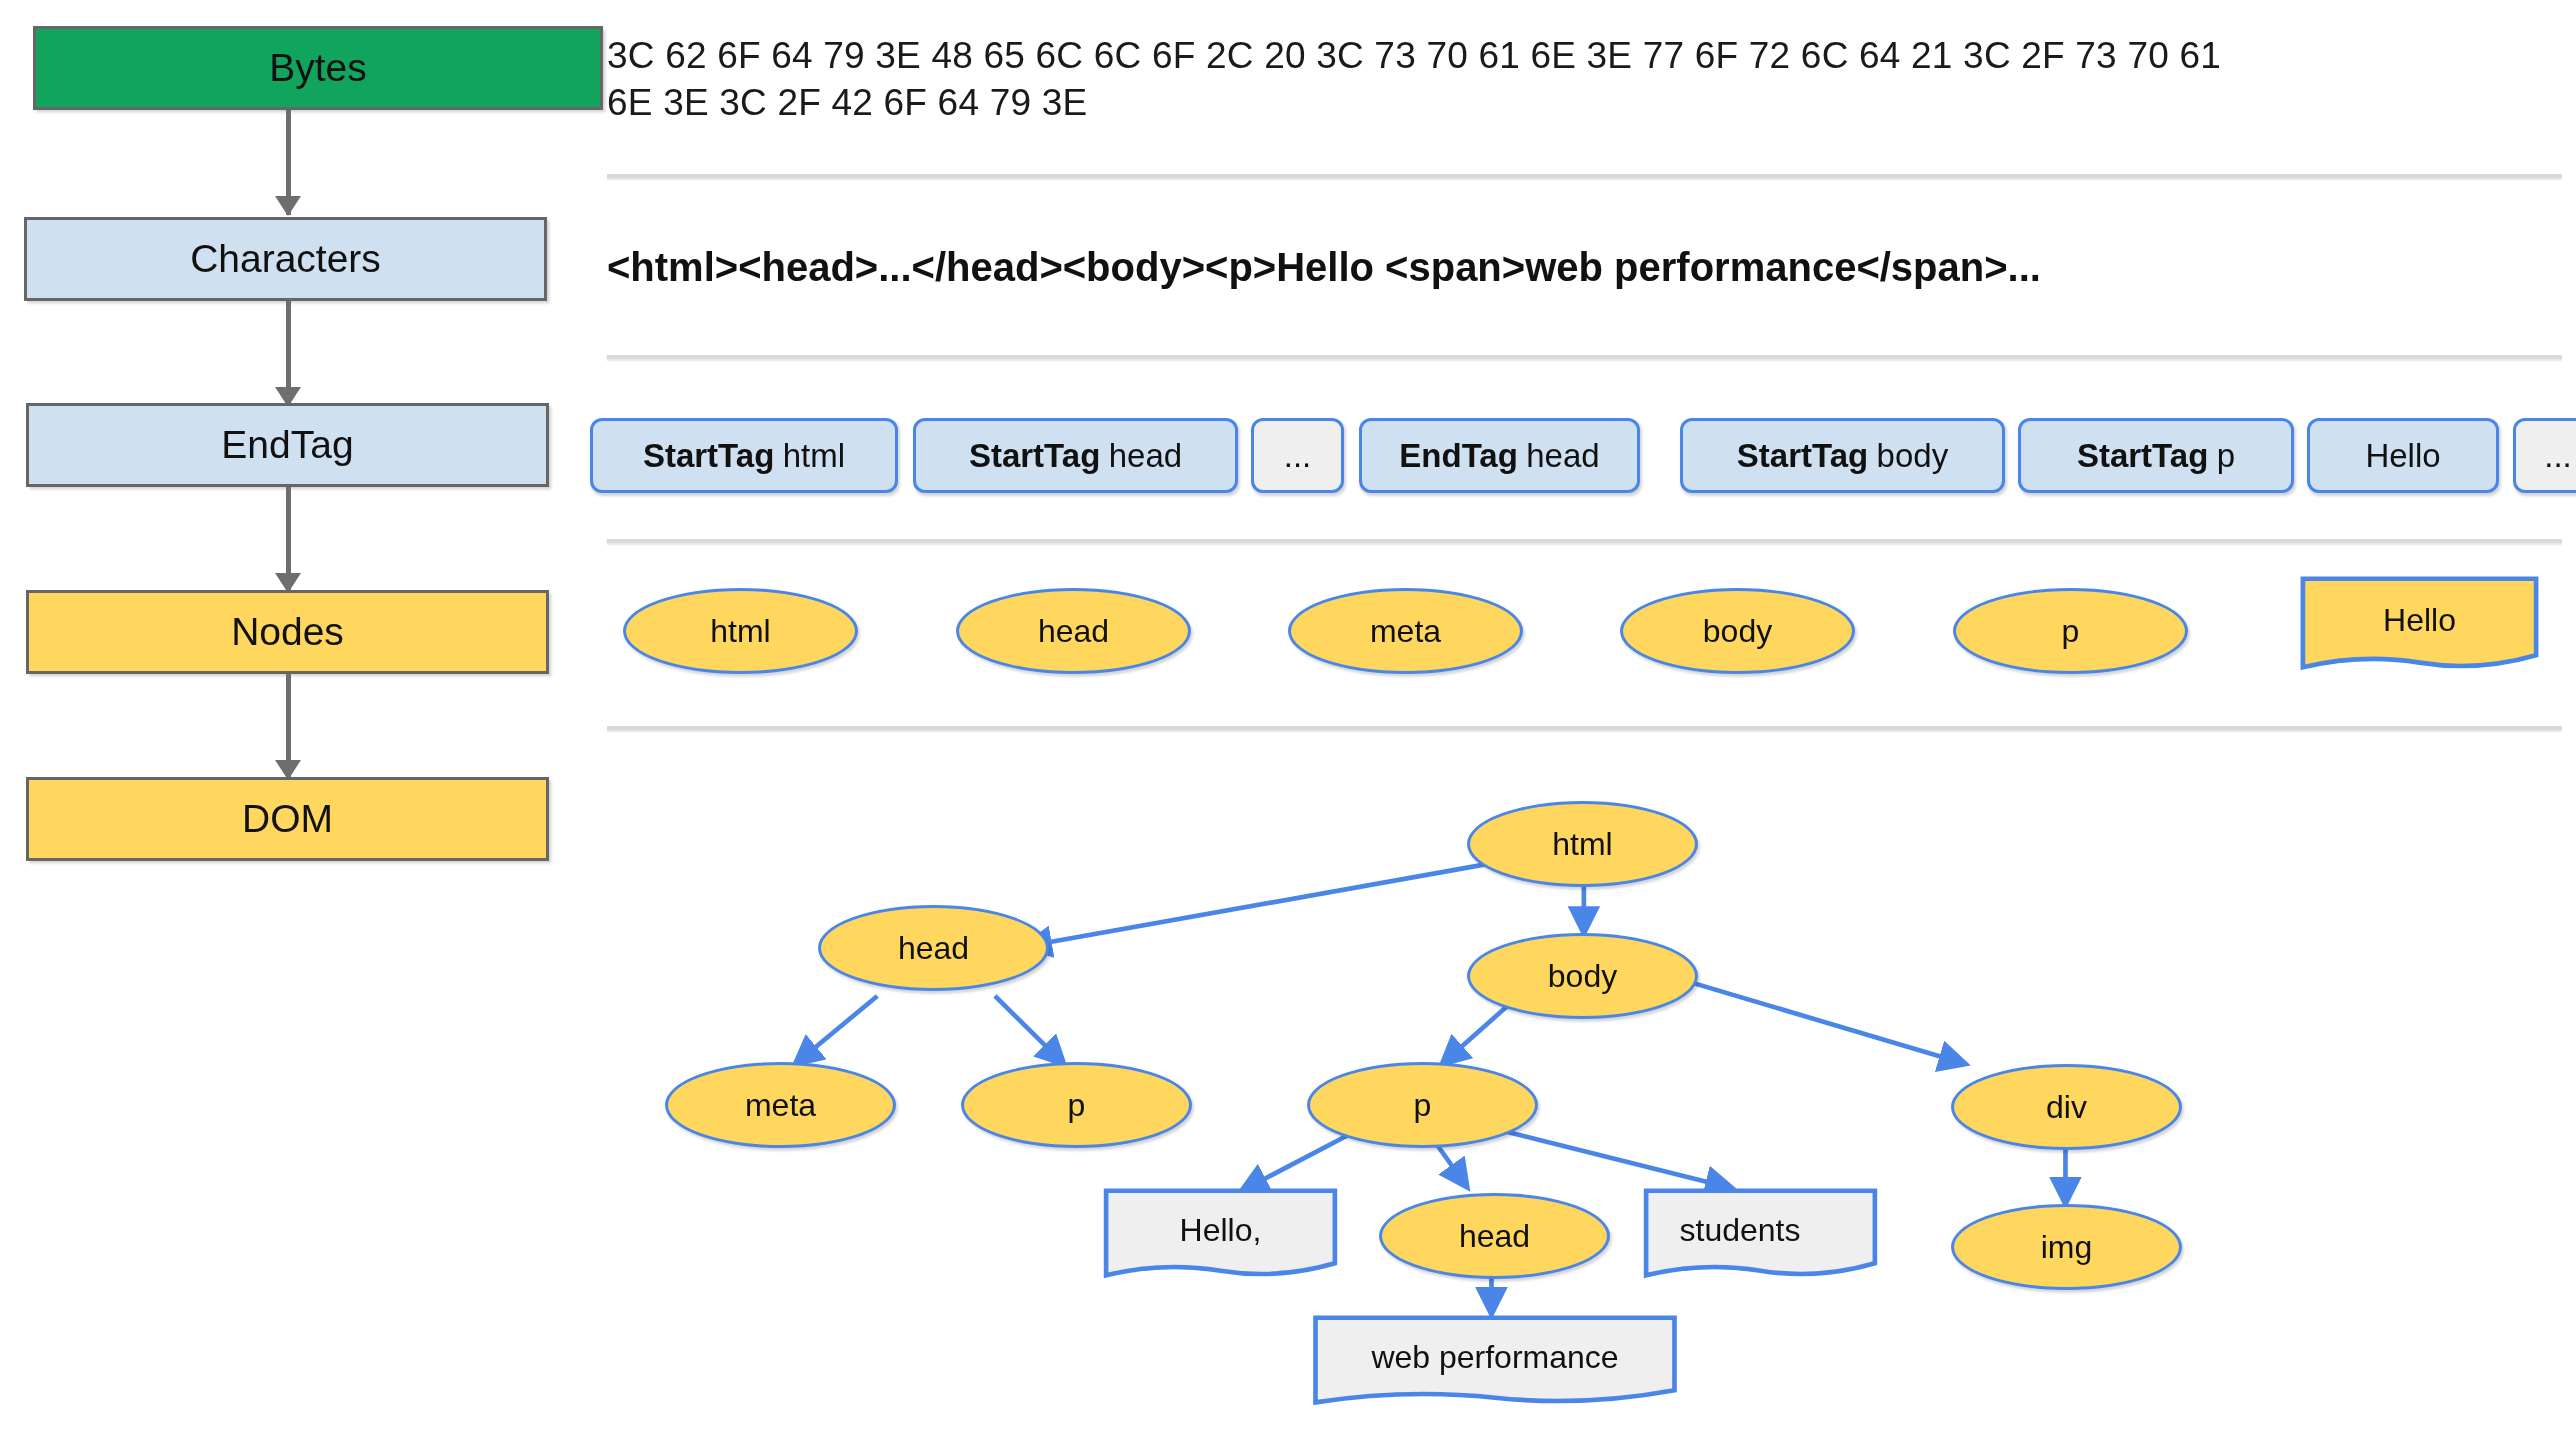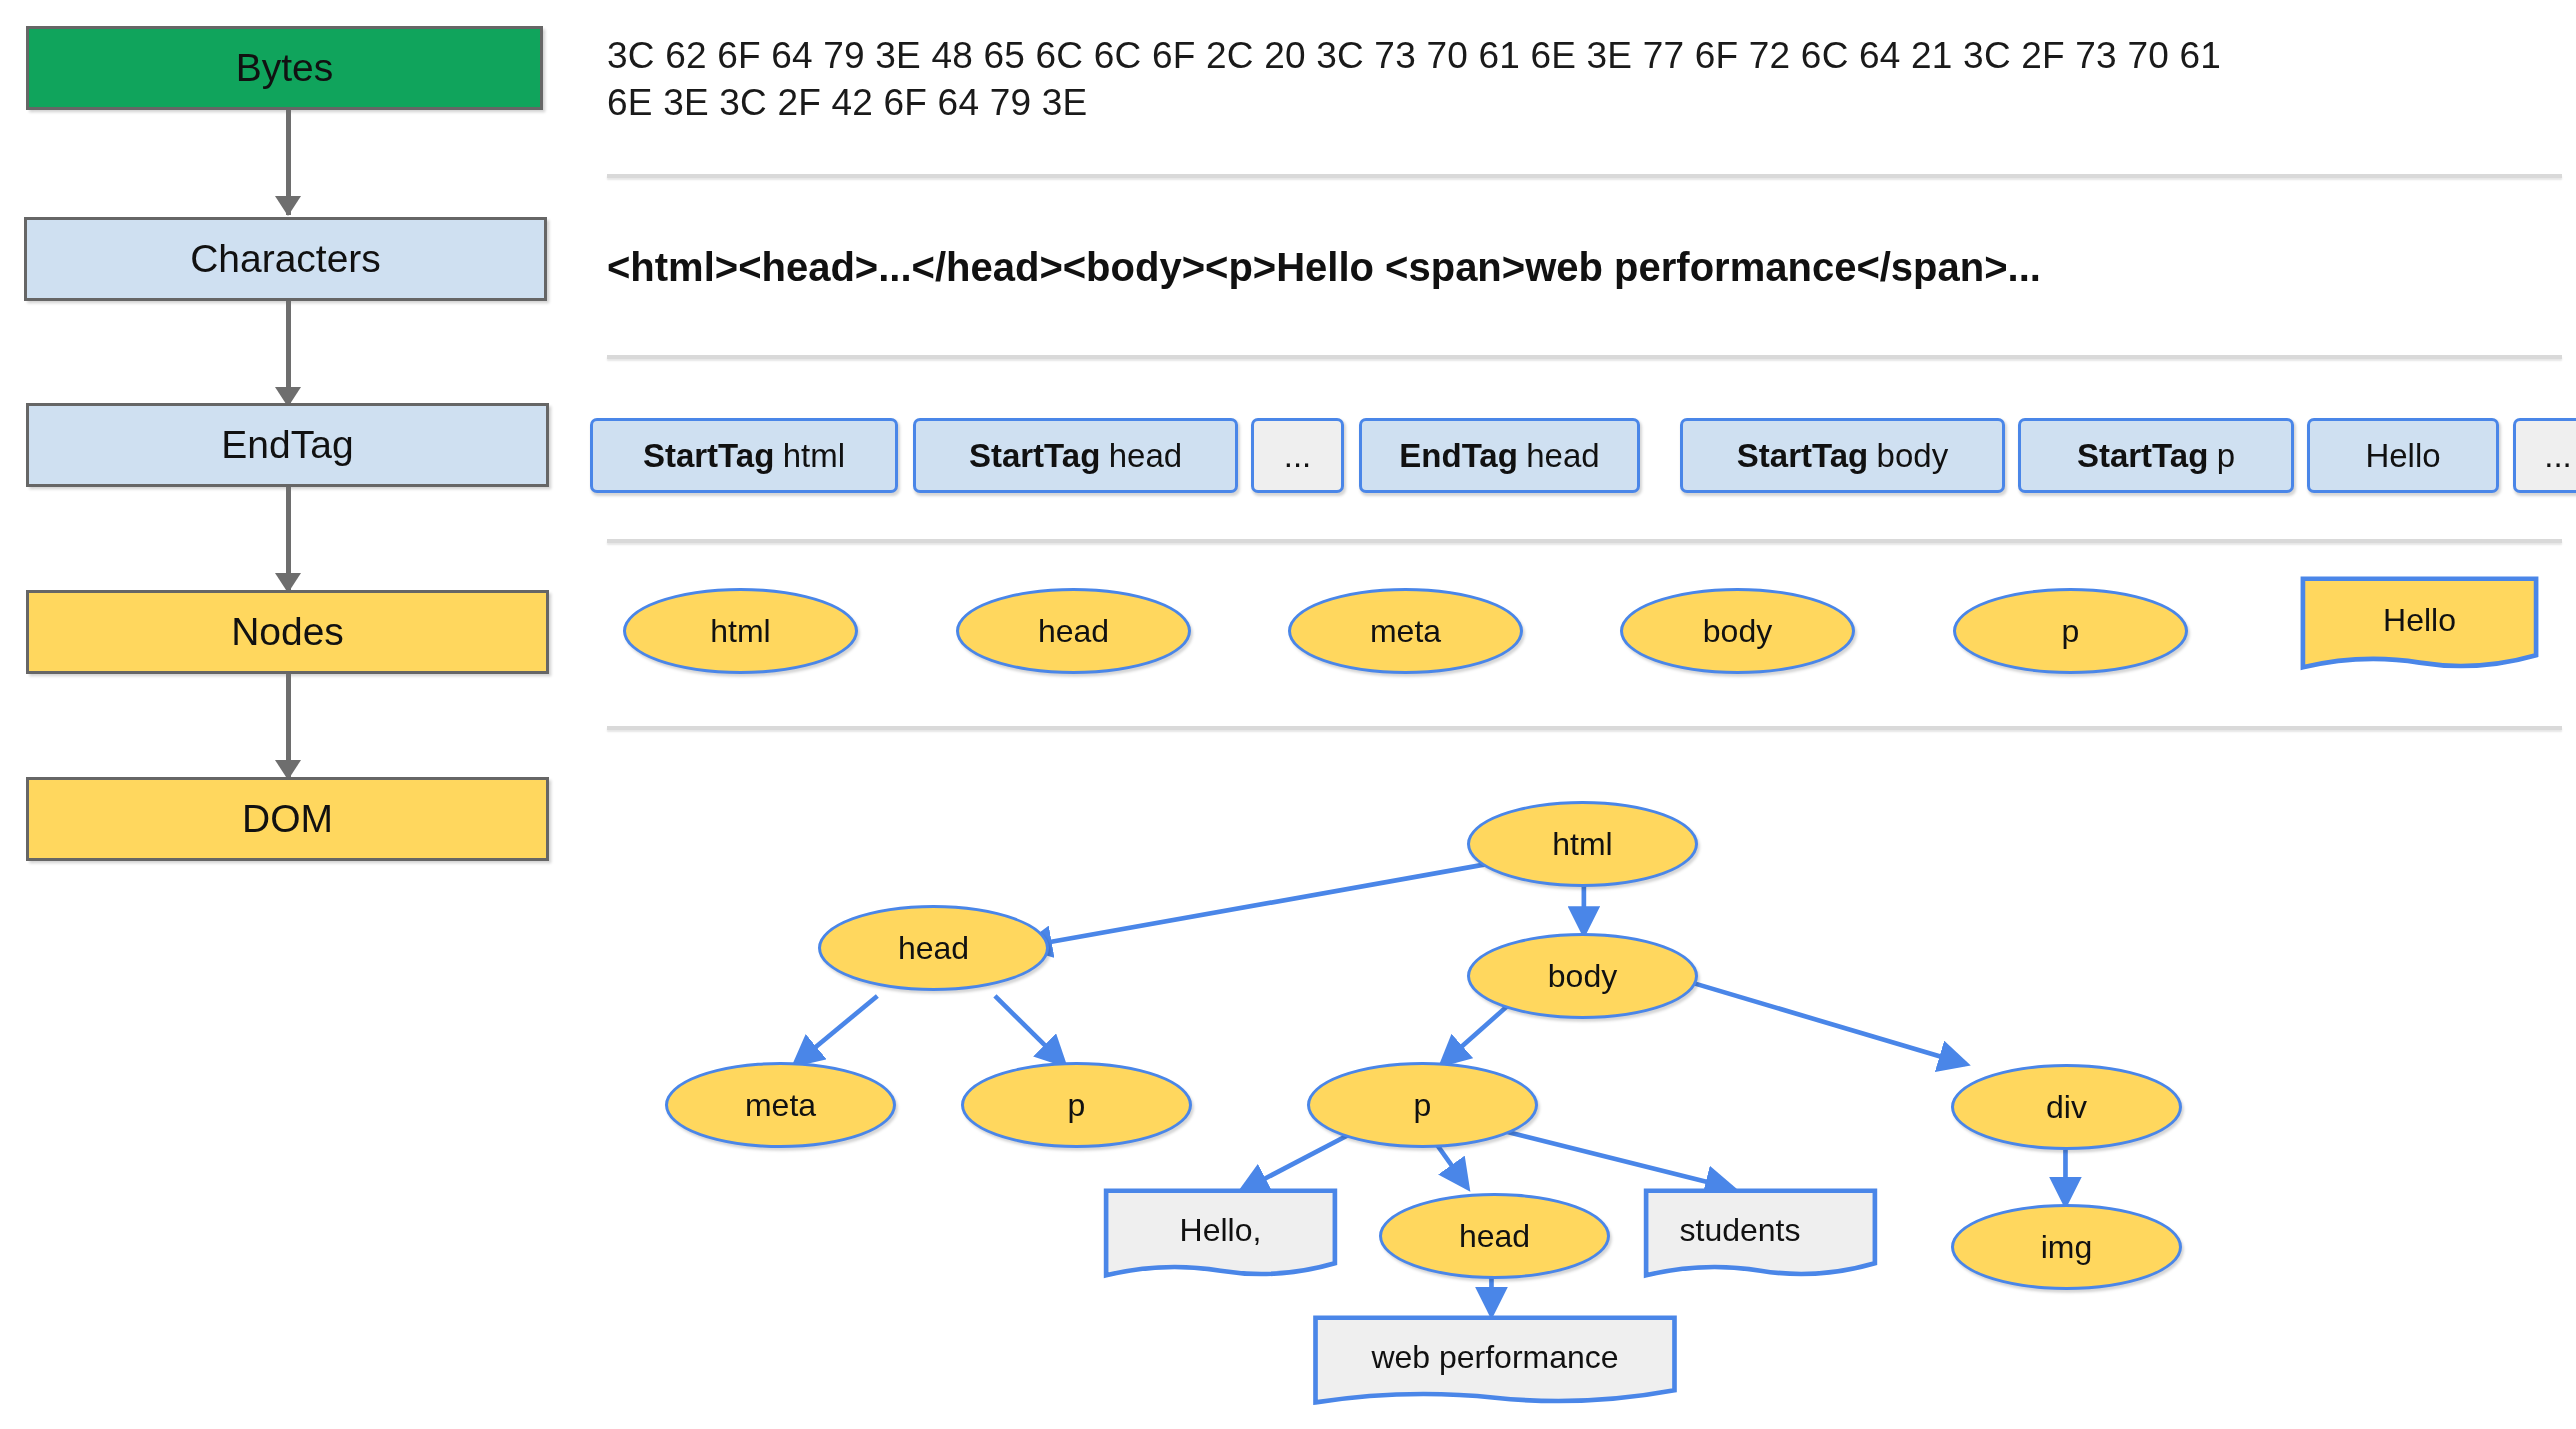--- a/index.html
+++ b/index.html
@@ -73,21 +73,21 @@
     color: #111111;
     white-space: nowrap;
   }
 
   
   .token {
     position: absolute;
     box-sizing: border-box;
     background: #CFE0F1;
     border: 3.7px solid #4a86e8;
-    border-radius: 7px;
+    border-radius: 12px;
     display: flex;
     align-items: center;
     justify-content: center;
     font-size: 33px;
     color: #111111;
     white-space: nowrap;
     box-shadow: 1.9px 2.8px 2.8px rgba(0,0,0,0.17);
   }
   .token.ellipsis { background: #EFEFEF; }
   .token b { font-weight: bold; margin-right: 8.4px; }
@@ -121,21 +121,21 @@
   .doc-node svg { position: absolute; left: 0; top: 0; }
   .doc-node span { position: relative; z-index: 2; transform: translateY(-8%); }
 
   .treesvg { position: absolute; left: 0; top: 0; pointer-events: none; }
 </style>
 </head>
 <body>
 
 <div id="stage">
 
-  <div class="stage-box green" style="left:26px; top:26px; width:517px; height:84px;">
+  <div class="stage-box green" style="left:33px; top:26px; width:570px; height:84px;">
     <span>Bytes</span>
   </div>
 
   <div class="stage-arrow" style="left:286px; top:110px;">
     <div class="shaft" style="height:105px;"></div>
     <div class="headtri" style="top:86px;"></div>
   </div>
 
   <div class="stage-box blue" style="left:24px; top:217px; width:523px; height:84px;">
     <span>Characters</span>

